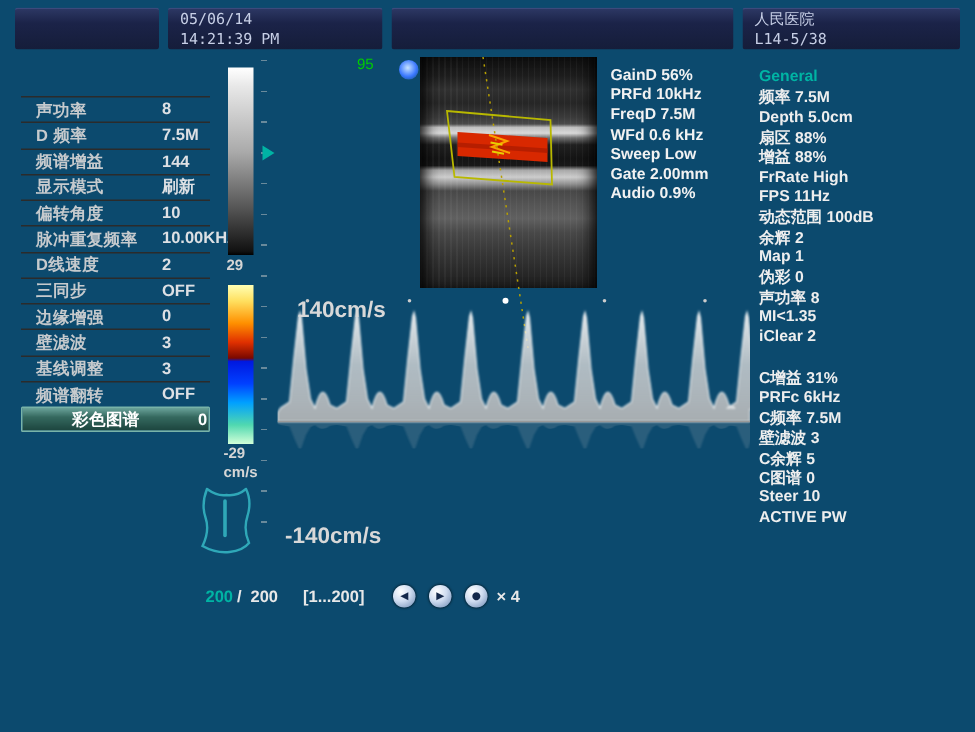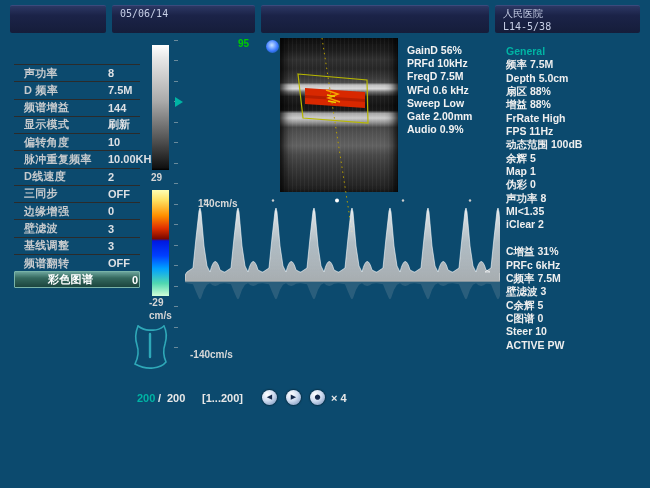--- a/index.html
+++ b/index.html
@@ -47,33 +47,33 @@
     background:
       repeating-linear-gradient(90deg,rgba(255,255,255,.045) 0 1px,transparent 1px 4px),
       linear-gradient(180deg,
         #101010 0%,#1c1c1c 8%,#303030 14%,#262626 20%,#3a3a3a 26%,#4a4a4a 29%,
         #c0c0c0 30.5%,#d8d8d8 33%,#707070 35%,#202020 38%,#141414 44%,#181818 47%,
         #a8a8a8 49%,#cccccc 52%,#909090 55%,#484848 58%,#555 64%,#606060 70%,
         #484848 76%,#383838 84%,#2a2a2a 92%,#1e1e1e 100%);
     box-shadow:inset 8px 0 10px -5px #000,inset -8px 0 10px -5px #000;
   }
   .bmode-overlay{position:absolute;left:280px;top:38px;width:120px;height:200px;overflow:visible;}
-  .frame-num{position:absolute;left:238px;top:38px;font-size:10px;font-weight:bold;color:#00cc00;}
+  .frame-num{position:absolute;left:238px;top:38px;font-size:10px;font-weight:normal;color:#00cc00;}
   .blue-dot{position:absolute;left:266px;top:40px;width:13px;height:13px;border-radius:50%;
     background:radial-gradient(circle at 45% 40%,#c6e2ff 0%,#3a78ff 55%,rgba(0,0,80,0) 100%);}
   
   .pwtext{position:absolute;left:407px;top:44px;width:96px;}
   .pwline{height:13.2px;font-size:10.5px;font-weight:600;color:#f2f2f2;white-space:nowrap;}
   
   .rpanel{position:absolute;left:506px;top:45px;width:142px;}
   .rline{height:13.35px;font-size:10.5px;font-weight:bold;color:#eeeeee;white-space:nowrap;}
   .rline.header{color:#00b4a4;}
   
   .spectrum{position:absolute;left:185px;top:198px;width:315px;height:164px;}
-  .spec-label{position:absolute;font-size:10px;font-weight:600;color:#d8d8d8;}
+  .spec-label{position:absolute;font-size:15px;font-weight:600;color:#d8d8d8;}
   
   .bodymark{position:absolute;left:131px;top:321px;width:40px;height:52px;}
   
   .cine-text{position:absolute;top:391px;height:15px;line-height:15px;font-size:11px;
     font-weight:bold;color:#e8e8e8;white-space:nowrap;}
   .cine-text.cur{color:#00b4a4;}
   .cine-btns{position:absolute;left:262px;top:390px;display:flex;gap:9px;}
   .cbtn{
     width:15px;height:15px;border-radius:50%;border:none;padding:0;cursor:pointer;
     display:flex;align-items:center;justify-content:center;
@@ -84,20 +84,21 @@
 </style>
 </head>
 <body>
 
 <div class="screen">
 
   <div>
     <div class="tseg" style="left:10px;width:96px;"></div>
     <div class="tseg" style="left:112px;width:143px;">
       <div>05/06/14</div>
+      <div>14:21:39 PM</div>
     </div>
     <div class="tseg" style="left:261px;width:228px;"></div>
     <div class="tseg" style="left:495px;width:145px;">
       <div>人民医院</div>
       <div>L14-5/38</div>
     </div>
   </div>
 
   <div class="lpanel">
     <div class="lrow">
@@ -187,21 +188,21 @@
 
   <div class="rpanel">
     <div class="rline header">General</div>
     <div class="rline">频率 7.5M</div>
     <div class="rline">Depth 5.0cm</div>
     <div class="rline">扇区 88%</div>
     <div class="rline">增益 88%</div>
     <div class="rline">FrRate High</div>
     <div class="rline">FPS 11Hz</div>
     <div class="rline">动态范围 100dB</div>
-    <div class="rline">余辉 5</div>
+    <div class="rline">余辉 2</div>
     <div class="rline">Map 1</div>
     <div class="rline">伪彩 0</div>
     <div class="rline">声功率 8</div>
     <div class="rline">MI&lt;1.35</div>
     <div class="rline">iClear 2</div>
     <div class="rline"></div>
     <div class="rline">C增益 31%</div>
     <div class="rline">PRFc 6kHz</div>
     <div class="rline">C频率 7.5M</div>
     <div class="rline">壁滤波 3</div>

